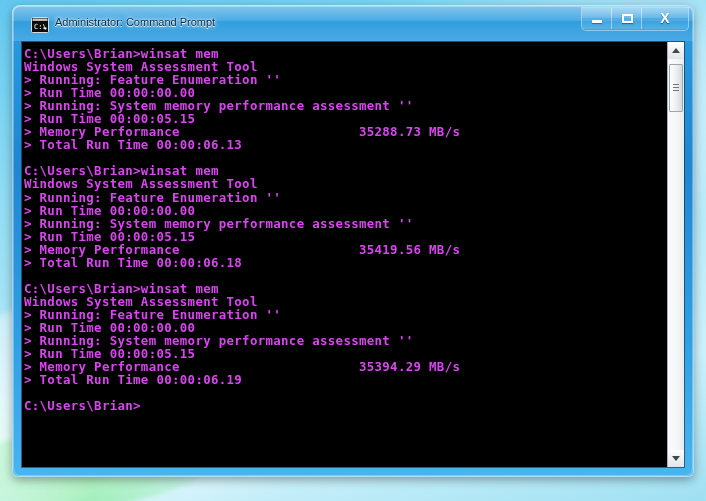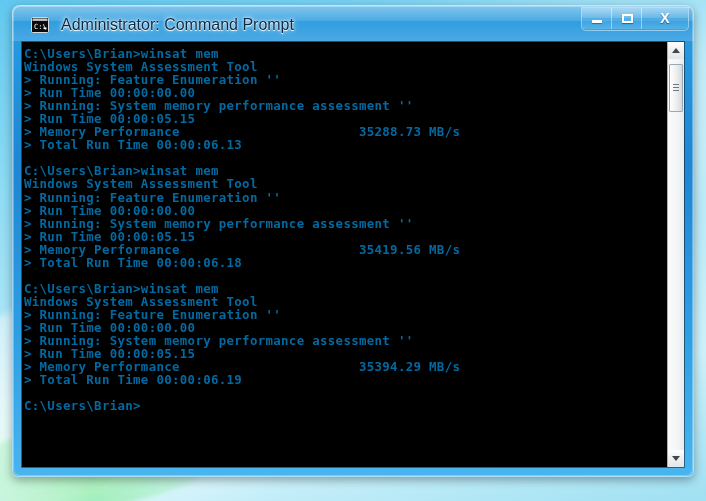--- a/index.html
+++ b/index.html
@@ -98,23 +98,23 @@
   }
   #titlebar-icon {
     position: absolute;
     left: 19px;
     top: 12px;
     width: 18px;
     height: 16px;
   }
   #title-text {
     position: absolute;
-    left: 49px;
+    left: 43px;
     top: 11px;
-    font-size: 16px;
+    font-size: 11px;
     color: #0b2a46;
     white-space: nowrap;
     text-shadow:
       0 0 3px rgba(255,255,255,0.95),
       0 0 6px rgba(255,255,255,0.8),
       0 1px 0 rgba(255,255,255,0.9);
   }
 
   
   #caption-buttons {
@@ -197,21 +197,21 @@
   }
   #console-text {
     position: absolute;
     left: 2px;
     top: 5px;
     margin: 0;
     font-family: "DejaVu Sans Mono", "Liberation Mono", monospace;
     font-size: 12.4px;
     line-height: 13.05px;
     letter-spacing: 0.33px;
-    color: #0369a1;
+    color: #d946ef;
     white-space: pre;
     font-weight: bold;
   }
 
   
   #scrollbar {
     position: absolute;
     right: 0;
     top: 0;
     width: 17px;

